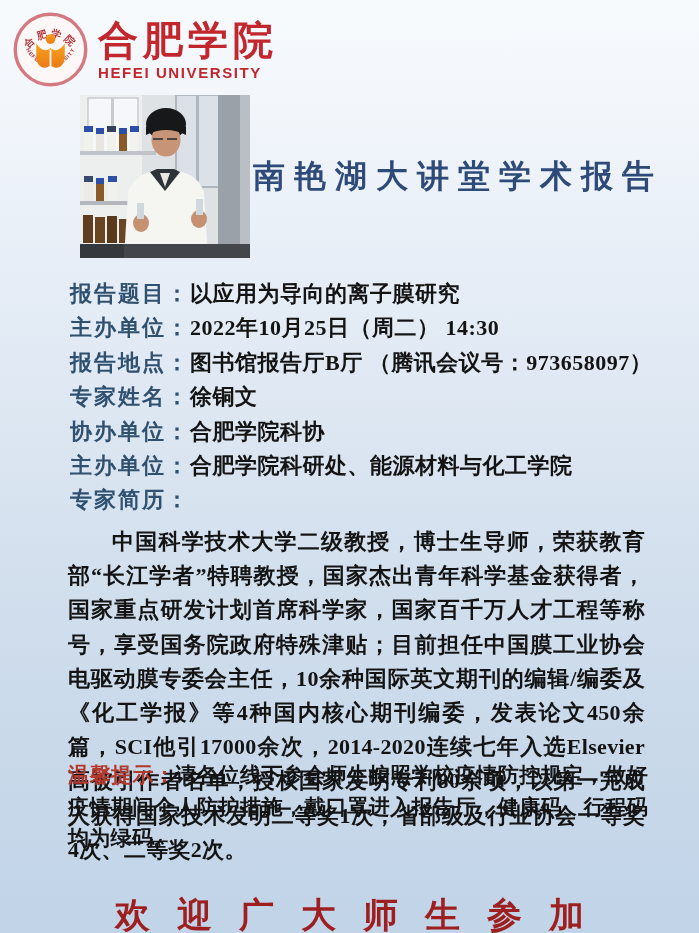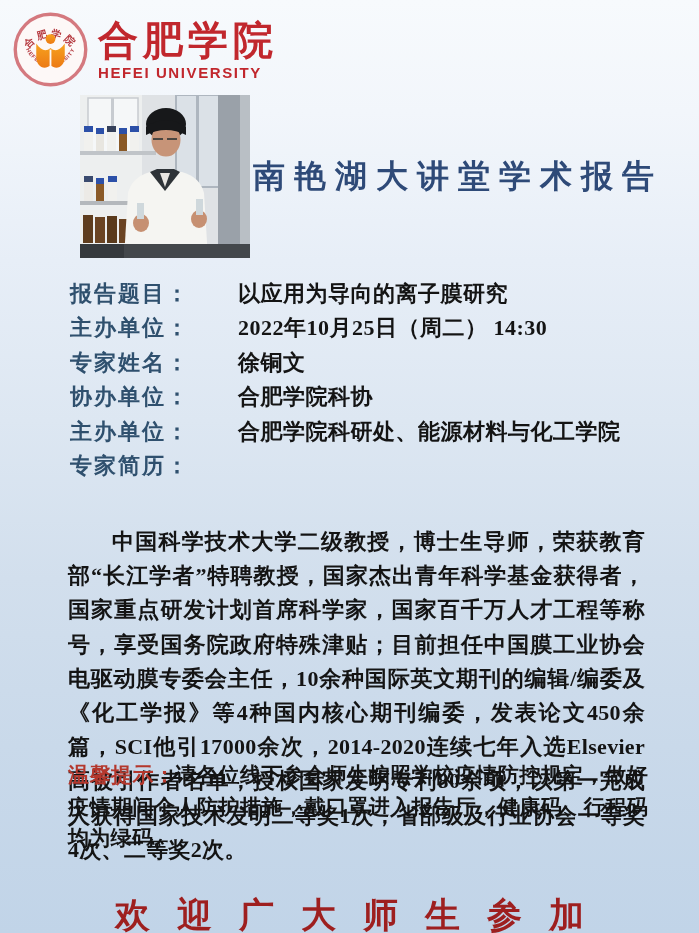--- a/index.html
+++ b/index.html
@@ -48,24 +48,23 @@
   }
 
   
   .details {
     position: absolute; left: 70px; top: 277px; width: 600px;
   }
   .detail-row {
     display: flex; align-items: baseline;
     font-size: 22px; line-height: 34.4px; font-weight: bold;
     white-space: nowrap;
-    gap: 36px;
   }
   .detail-label { color: #2f506e; letter-spacing: 2px; }
-  .detail-value { color: #141414; margin-left: 12px; letter-spacing: 0.5px; }
+  .detail-value { color: #141414; letter-spacing: 0.5px; }
 
   
   .bio {
     position: absolute; left: 68px; top: 509px; width: 577px;
     font-size: 22px; line-height: 34.2px; font-weight: bold;
     color: #141414; text-align: justify; text-indent: 2em;
     letter-spacing: 0.3px;
     margin-top: 16px;
   }
 
@@ -176,20 +175,24 @@
   <div class="details">
     <div class="detail-row">
       <span class="detail-label">报告题目：</span>
       <span class="detail-value">以应用为导向的离子膜研究</span>
     </div>
     <div class="detail-row">
       <span class="detail-label">主办单位：</span>
       <span class="detail-value">2022年10月25日（周二） 14:30</span>
     </div>
     <div class="detail-row">
+      <span class="detail-label">报告地点：</span>
+      <span class="detail-value">图书馆报告厅B厅 （腾讯会议号：973658097）</span>
+    </div>
+    <div class="detail-row">
       <span class="detail-label">专家姓名：</span>
       <span class="detail-value">徐铜文</span>
     </div>
     <div class="detail-row">
       <span class="detail-label">协办单位：</span>
       <span class="detail-value">合肥学院科协</span>
     </div>
     <div class="detail-row">
       <span class="detail-label">主办单位：</span>
       <span class="detail-value">合肥学院科研处、能源材料与化工学院</span>

